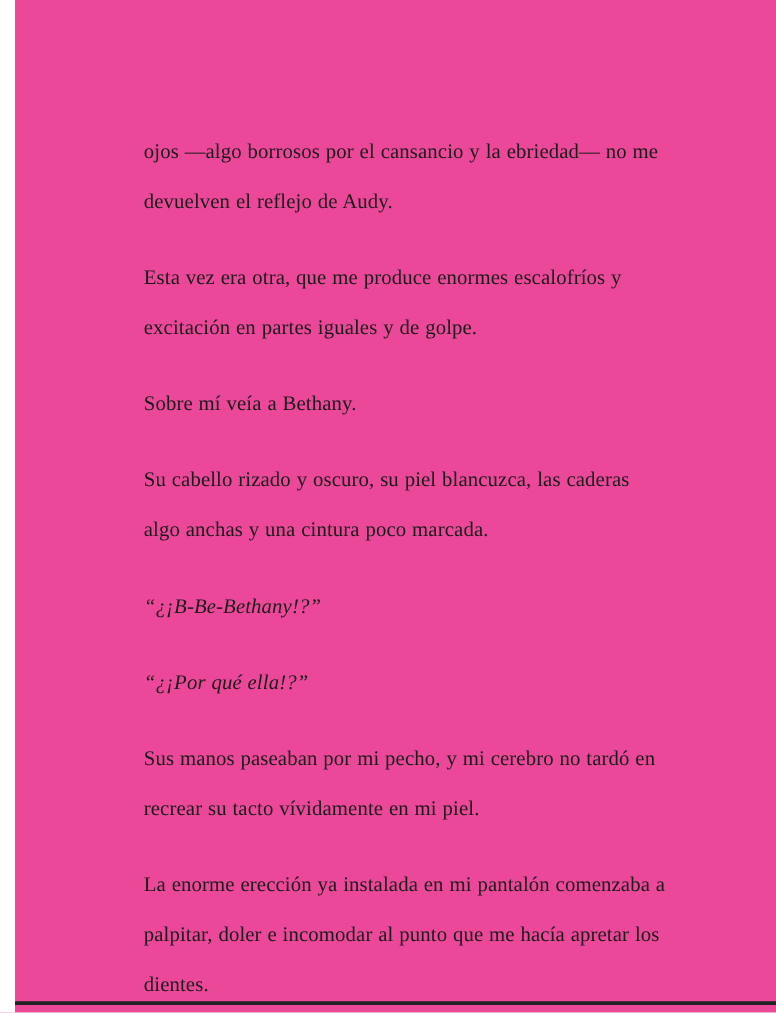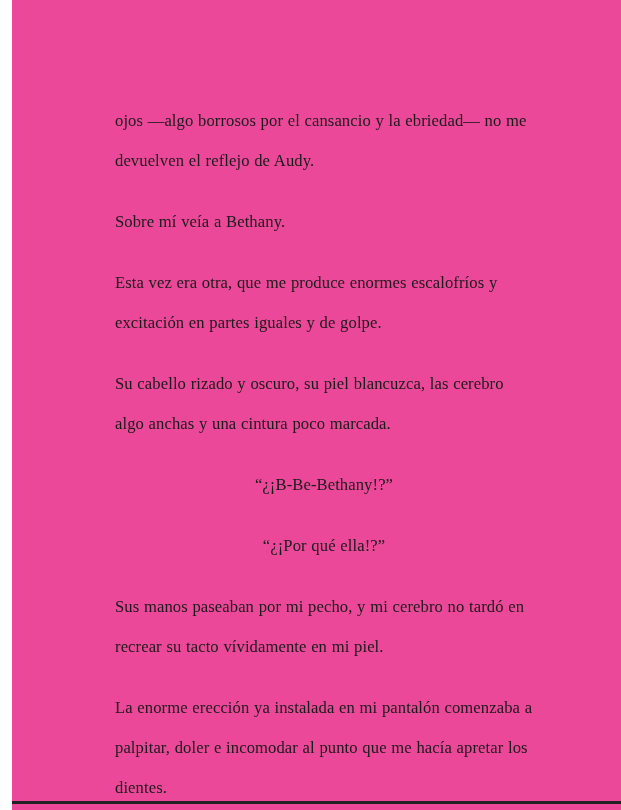--- a/index.html
+++ b/index.html
@@ -43,46 +43,46 @@
     letter-spacing: 0.1px;
     word-spacing: 0.4px;
     -webkit-font-smoothing: antialiased;
   }
 
   .para:last-child {
     margin-bottom: 0;
   }
 
   .para.dialogue {
-    text-align: center;
+    font-style: italic;
   }
 
   .footer-rule {
     position: absolute;
     left: 0;
     top: 801px;
     width: 621px;
     height: 3px;
     background: #1f2124;
   }
 </style>
 </head>
 <body>
 
 <div class="page">
 
   <div class="text-column">
 
     <p class="para">ojos —algo borrosos por el cansancio y la ebriedad— no me devuelven el reflejo de Audy.</p>
 
+    <p class="para">Esta vez era otra, que me produce enormes escalofríos y excitación en partes iguales y de golpe.</p>
+
     <p class="para">Sobre mí veía a Bethany.</p>
 
-    <p class="para">Esta vez era otra, que me produce enormes escalofríos y excitación en partes iguales y de golpe.</p>
-
-    <p class="para">Su cabello rizado y oscuro, su piel blancuzca, las cerebro algo anchas y una cintura poco marcada.</p>
+    <p class="para">Su cabello rizado y oscuro, su piel blancuzca, las caderas algo anchas y una cintura poco marcada.</p>
 
     <p class="para dialogue">“¿¡B-Be-Bethany!?”</p>
 
 
     <p class="para dialogue">“¿¡Por qué ella!?”</p>
 
     <p class="para">Sus manos paseaban por mi pecho, y mi cerebro no tardó en recrear su tacto vívidamente en mi piel.</p>
 
     <p class="para">La enorme erección ya instalada en mi pantalón comenzaba a palpitar, doler e incomodar al punto que me hacía apretar los dientes.</p>
 

